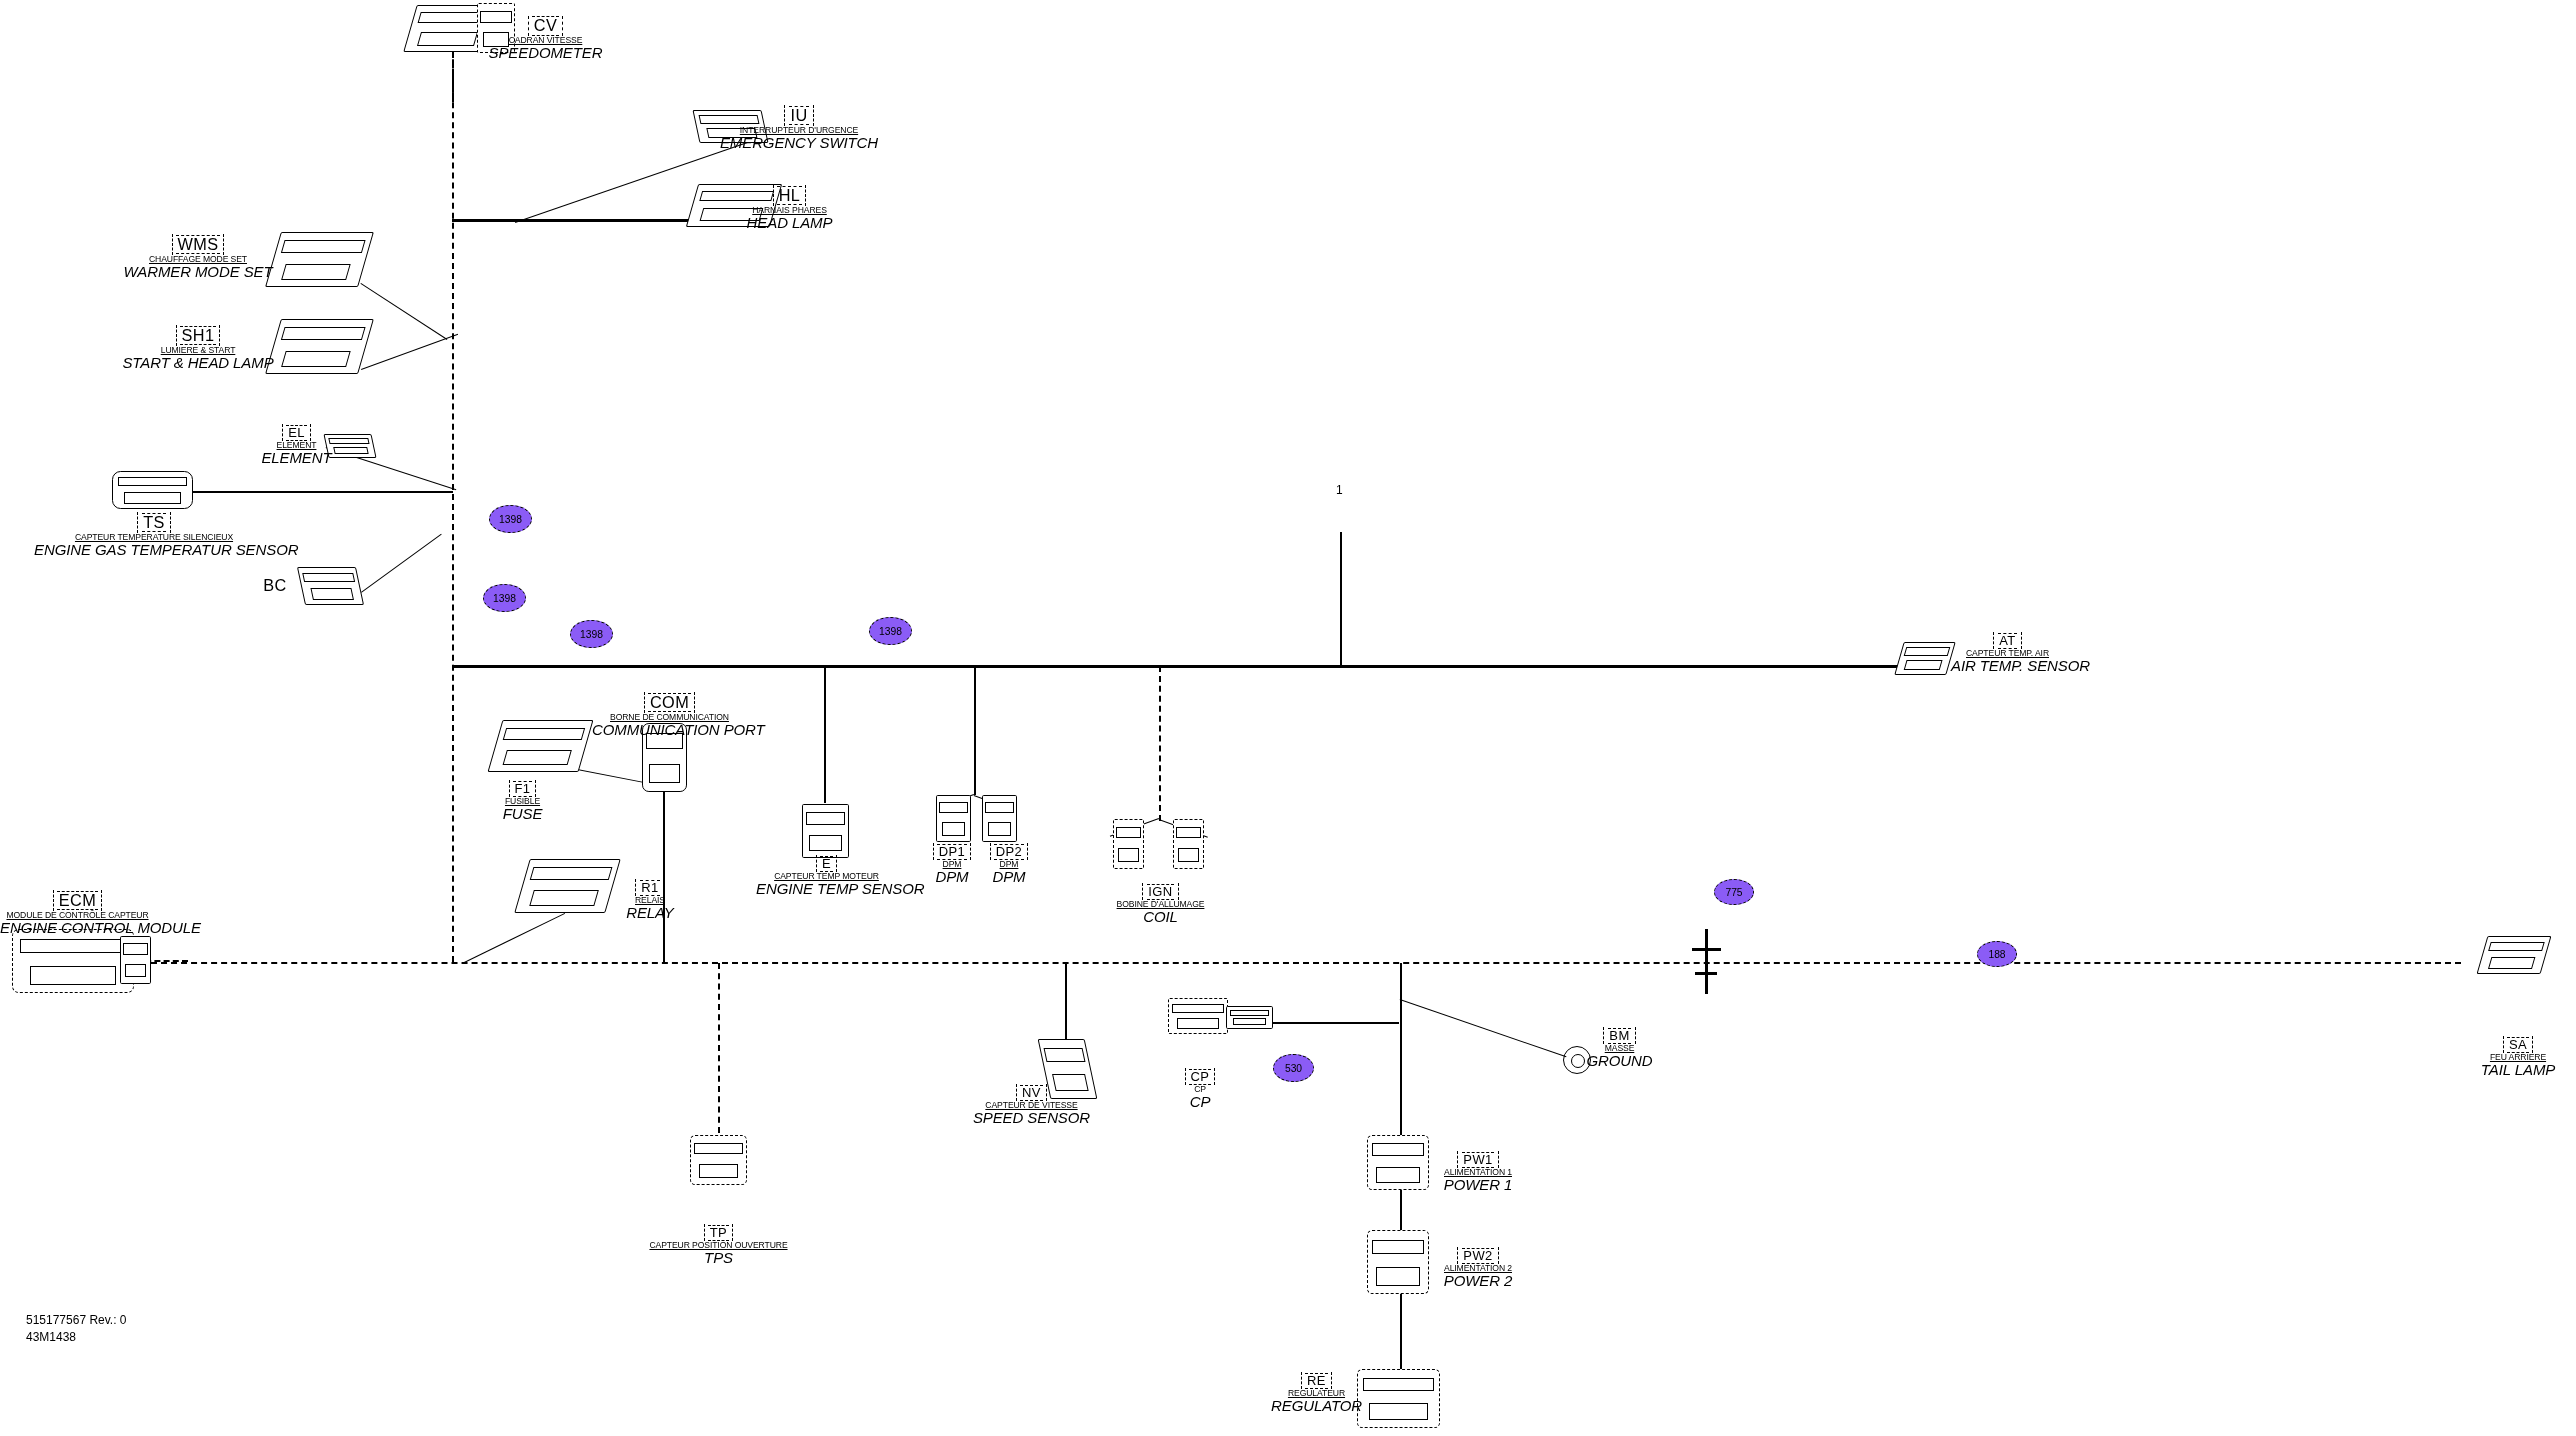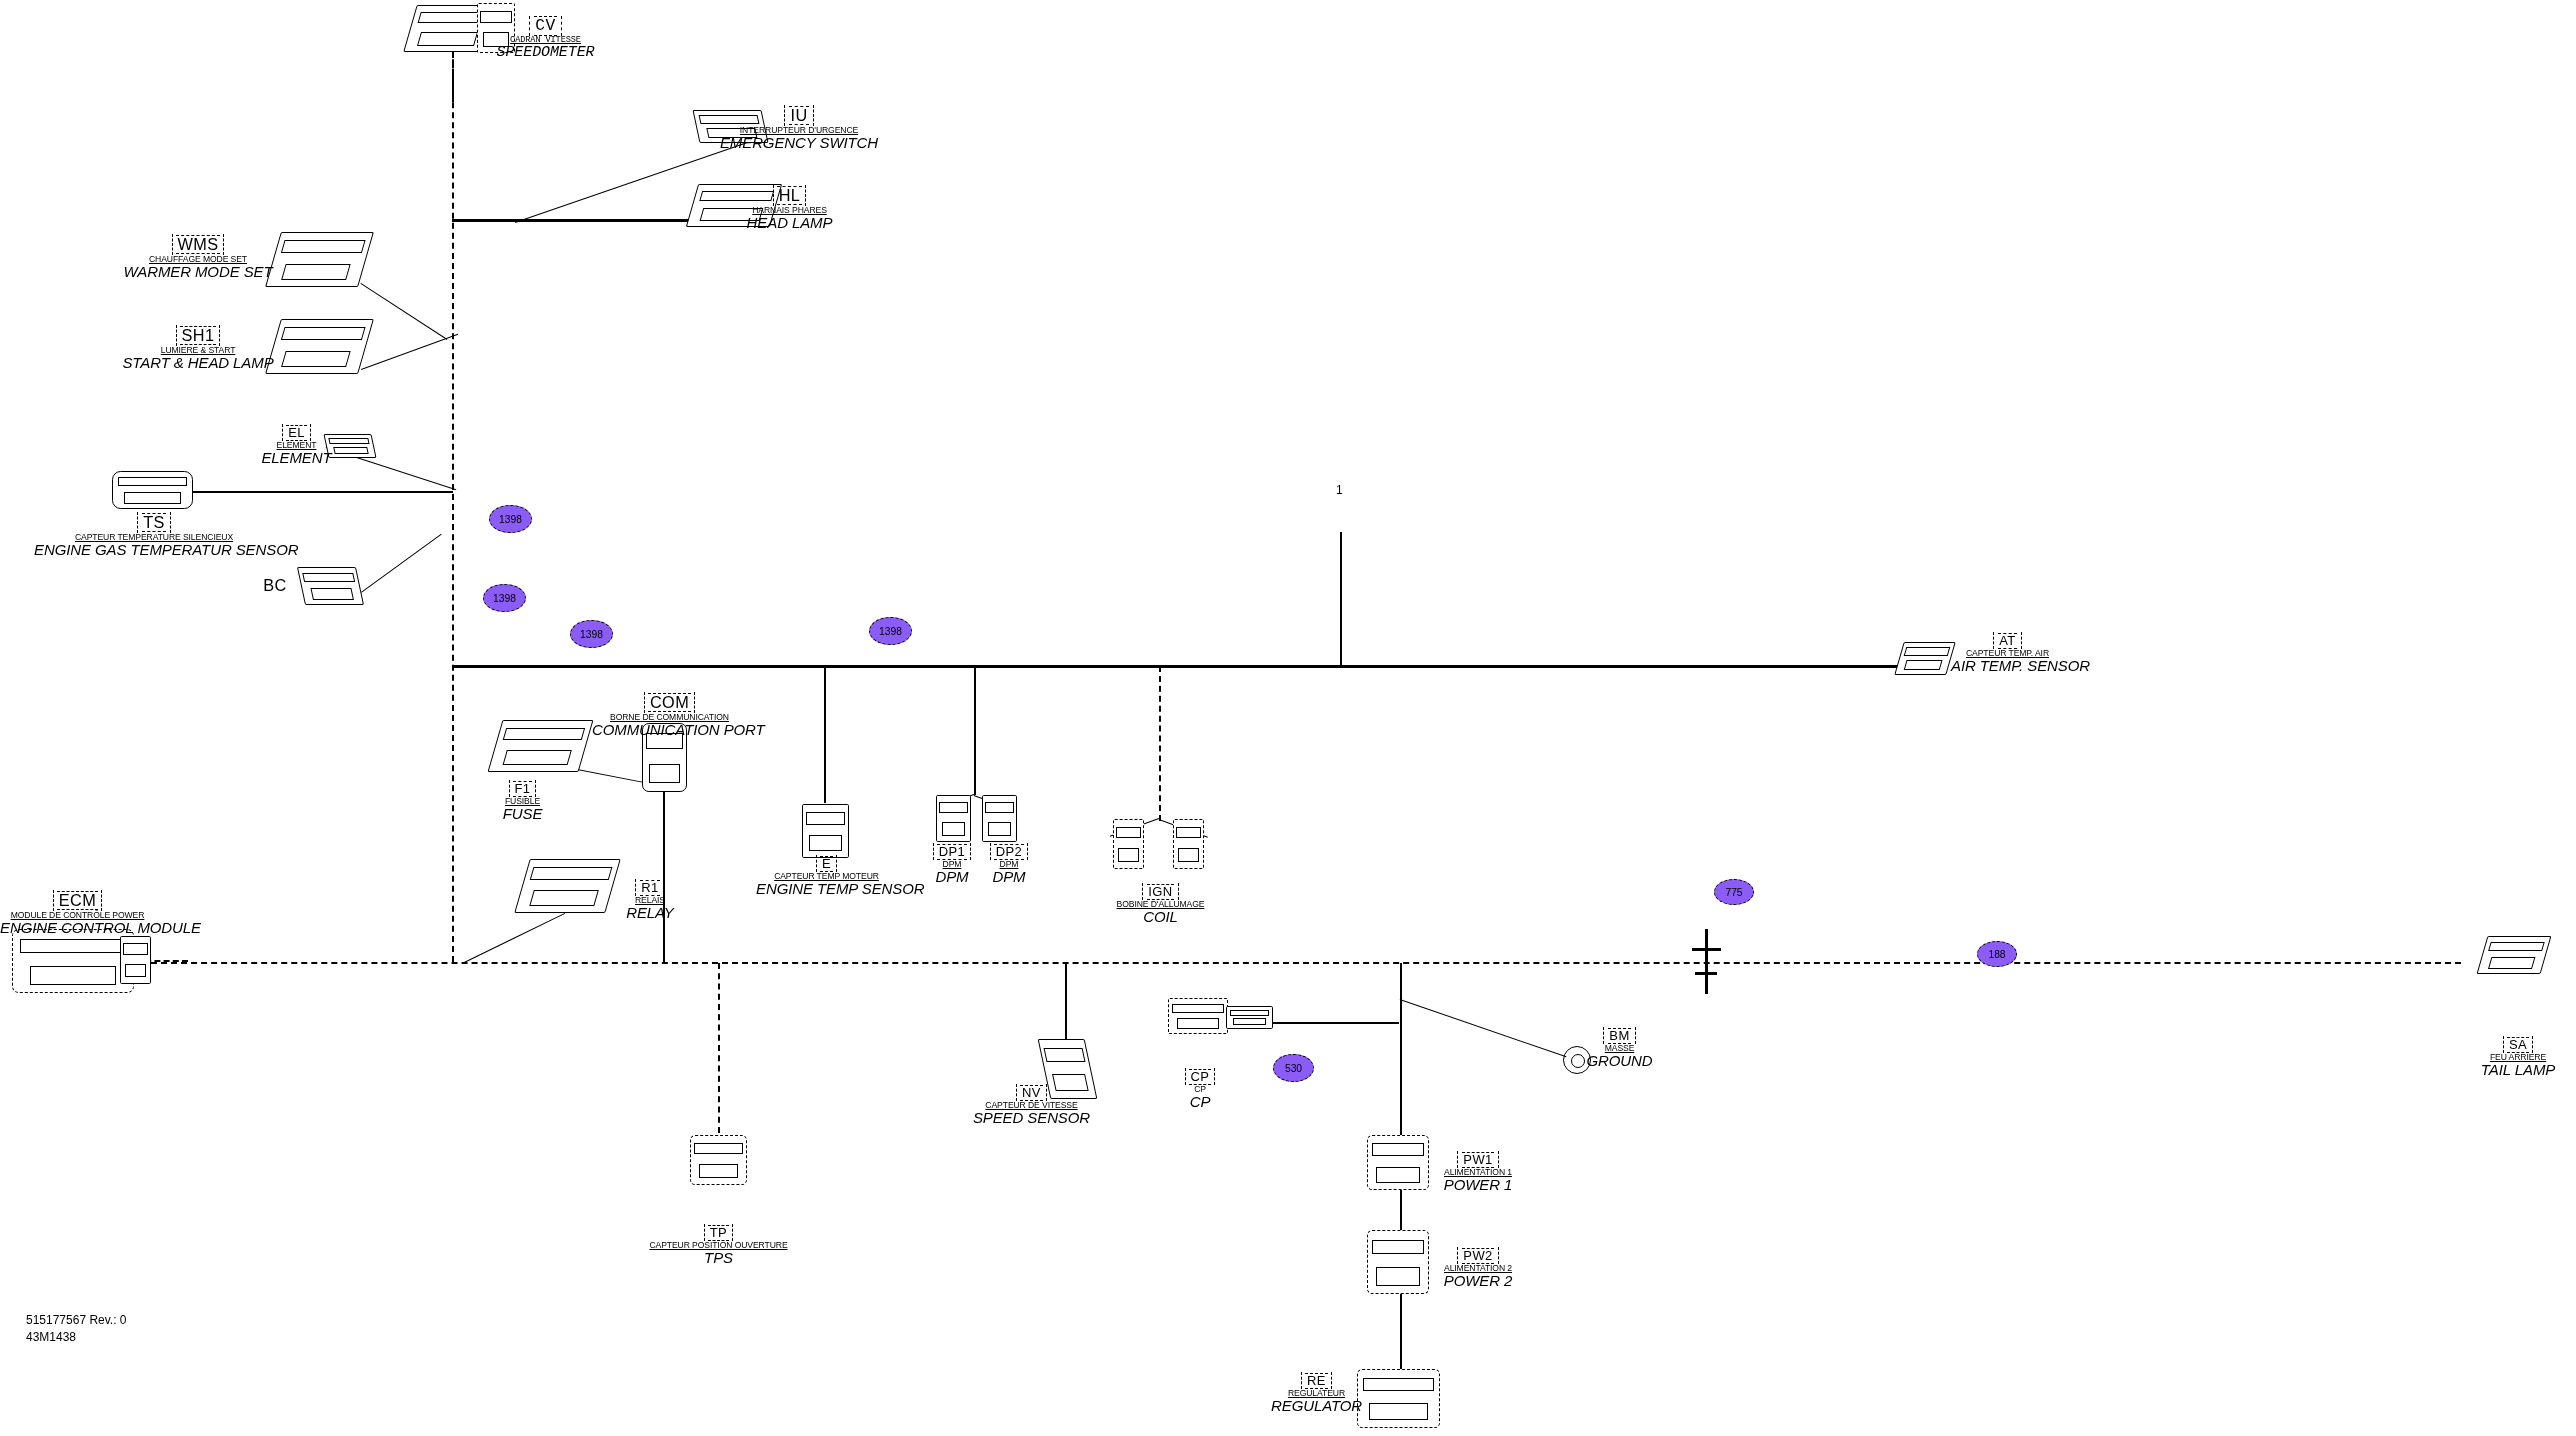--- a/index.html
+++ b/index.html
@@ -165,21 +165,21 @@
   <div class="balloon" style="left:489px;top:505px;width:41px;height:26px;">1398</div>
   <div class="balloon" style="left:483px;top:584px;width:41px;height:26px;">1398</div>
   <div class="balloon" style="left:570px;top:620px;width:41px;height:26px;">1398</div>
   <div class="balloon" style="left:869px;top:617px;width:41px;height:26px;">1398</div>
   <div class="balloon" style="left:1273px;top:1054px;width:39px;height:26px;">530</div>
   <div class="balloon" style="left:1714px;top:879px;width:38px;height:24px;">775</div>
   <div class="balloon" style="left:1977px;top:941px;width:38px;height:24px;">188</div>
 
   <div class="marker1" style="left:1336px;top:483px;">1</div>
 
-  <div class="lbl" style="left:481px;top:15.5px;width:129px;font-family:Liberation Mono, monospace;">
+  <div class="lbl" style="left:481px;top:15.5px;width:129px;">
     <div class="code"><span>CV</span></div>
     <div class="fr">CADRAN VITESSE</div>
     <div class="en">SPEEDOMETER</div>
   </div>
 
   <div class="lbl" style="left:713px;top:105px;width:172px;">
     <div class="code"><span>IU</span></div>
     <div class="fr">INTERRUPTEUR D'URGENCE</div>
     <div class="en">EMERGENCY SWITCH</div>
   </div>
@@ -231,21 +231,21 @@
   </div>
 
   <div class="lbl small" style="left:620px;top:879px;width:60px;">
     <div class="code"><span>R1</span></div>
     <div class="fr">RELAIS</div>
     <div class="en">RELAY</div>
   </div>
 
   <div class="lbl" style="left:0px;top:890px;width:155px;">
     <div class="code"><span>ECM</span></div>
-    <div class="fr">MODULE DE CONTRÔLE POWER</div>
+    <div class="fr">MODULE DE CONTRÔLE CAPTEUR</div>
     <div class="en">ENGINE CONTROL MODULE</div>
   </div>
 
   <div class="lbl small" style="left:756px;top:855px;width:141px;">
     <div class="code"><span>E</span></div>
     <div class="fr">CAPTEUR TEMP MOTEUR</div>
     <div class="en">ENGINE TEMP SENSOR</div>
   </div>
 
   <div class="lbl small" style="left:922px;top:843px;width:60px;">

